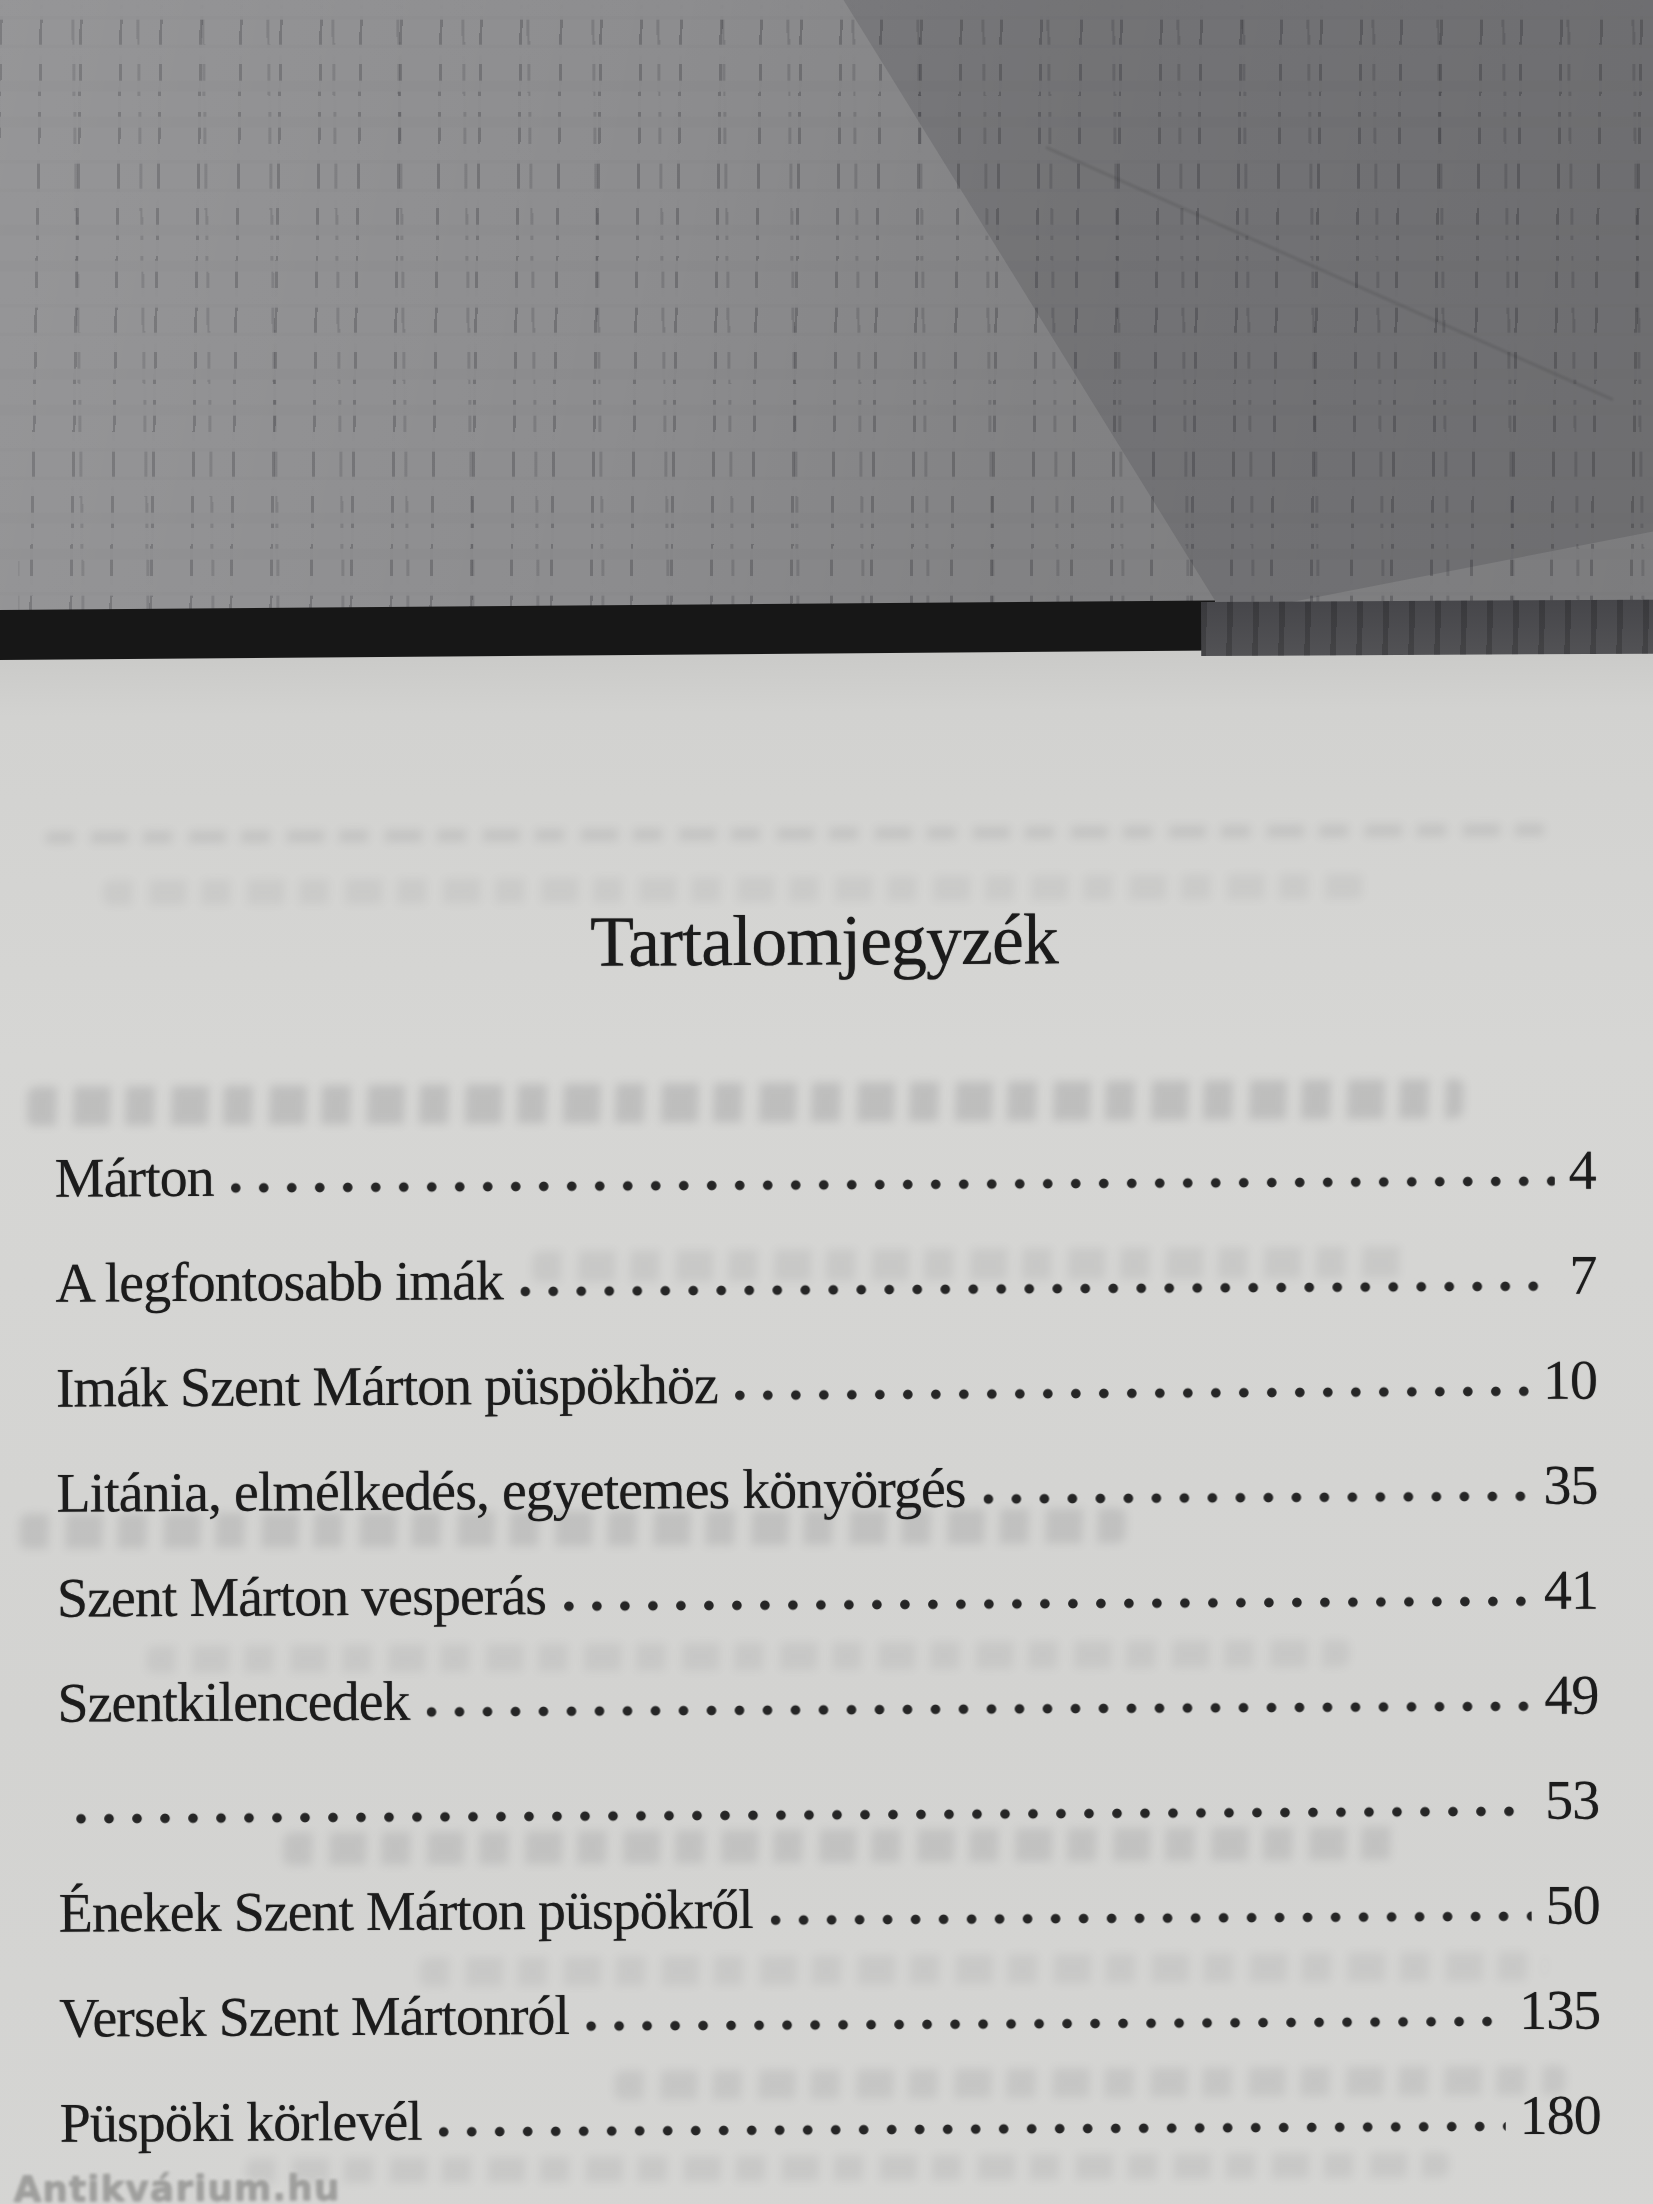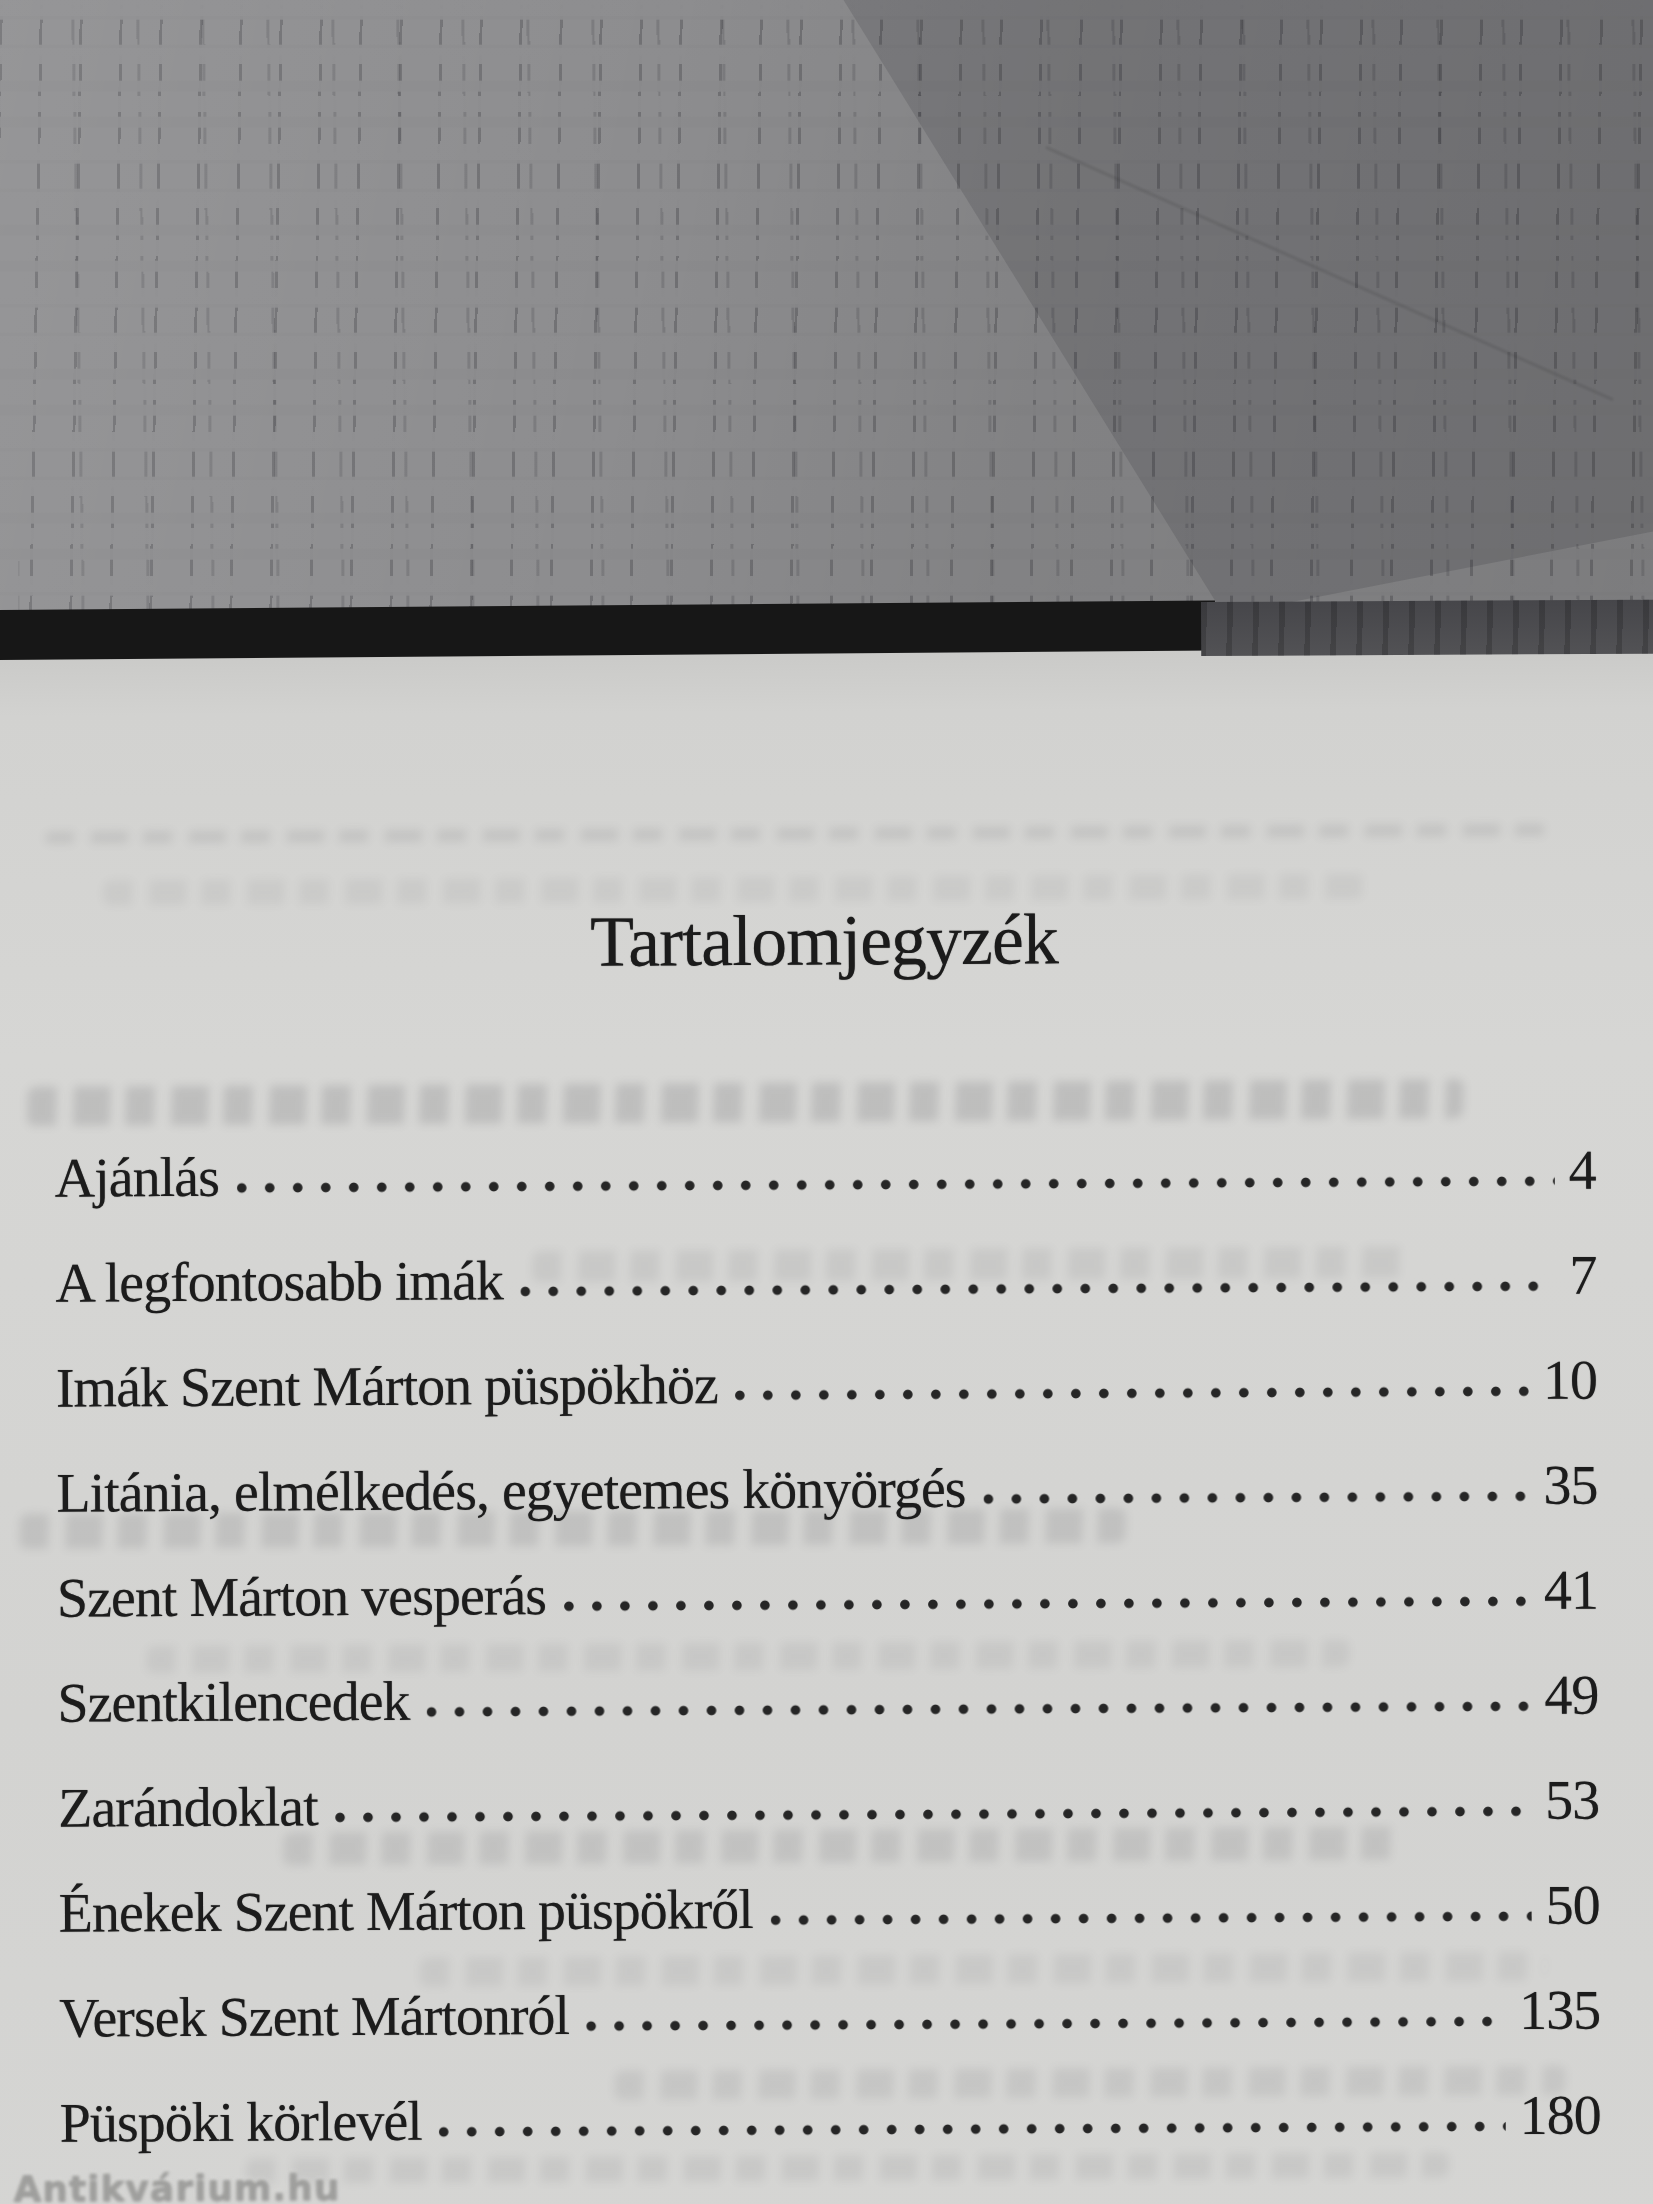--- a/index.html
+++ b/index.html
@@ -104,21 +104,21 @@
     <div class="ghost" style="left:291px;top:1186px;width:1116px;height:33px;opacity:.11"></div>
     <div class="ghost" style="left:427px;top:1312px;width:1126px;height:29px;opacity:.07"></div>
     <div class="ghost" style="left:621px;top:1426px;width:951px;height:29px;opacity:.09"></div>
     <div class="ghost" style="left:252px;top:1512px;width:1203px;height:25px;opacity:.08"></div>
 
     <div class="content">
       <div class="toc-title">Tartalomjegyzék</div>
 
       <div class="rows">
         <div class="toc-row">
-          <span class="toc-label">Ajánlás</span>
+          <span class="toc-label">Márton</span>
           <span class="leader"></span>
           <span class="toc-page">4</span>
         </div>
         <div class="toc-row">
           <span class="toc-label">A legfontosabb imák</span>
           <span class="leader"></span>
           <span class="toc-page">7</span>
         </div>
         <div class="toc-row">
           <span class="toc-label">Imák Szent Márton püspökhöz</span>
@@ -134,21 +134,20 @@
           <span class="toc-label">Szent Márton vesperás</span>
           <span class="leader"></span>
           <span class="toc-page">41</span>
         </div>
         <div class="toc-row">
           <span class="toc-label">Szentkilencedek</span>
           <span class="leader"></span>
           <span class="toc-page">49</span>
         </div>
         <div class="toc-row">
-          <span class="toc-label">Zarándoklat</span>
           <span class="leader"></span>
           <span class="toc-page">53</span>
         </div>
         <div class="toc-row">
           <span class="toc-label">Énekek Szent Márton püspökről</span>
           <span class="leader"></span>
           <span class="toc-page">50</span>
         </div>
         <div class="toc-row">
           <span class="toc-label">Versek Szent Mártonról</span>

